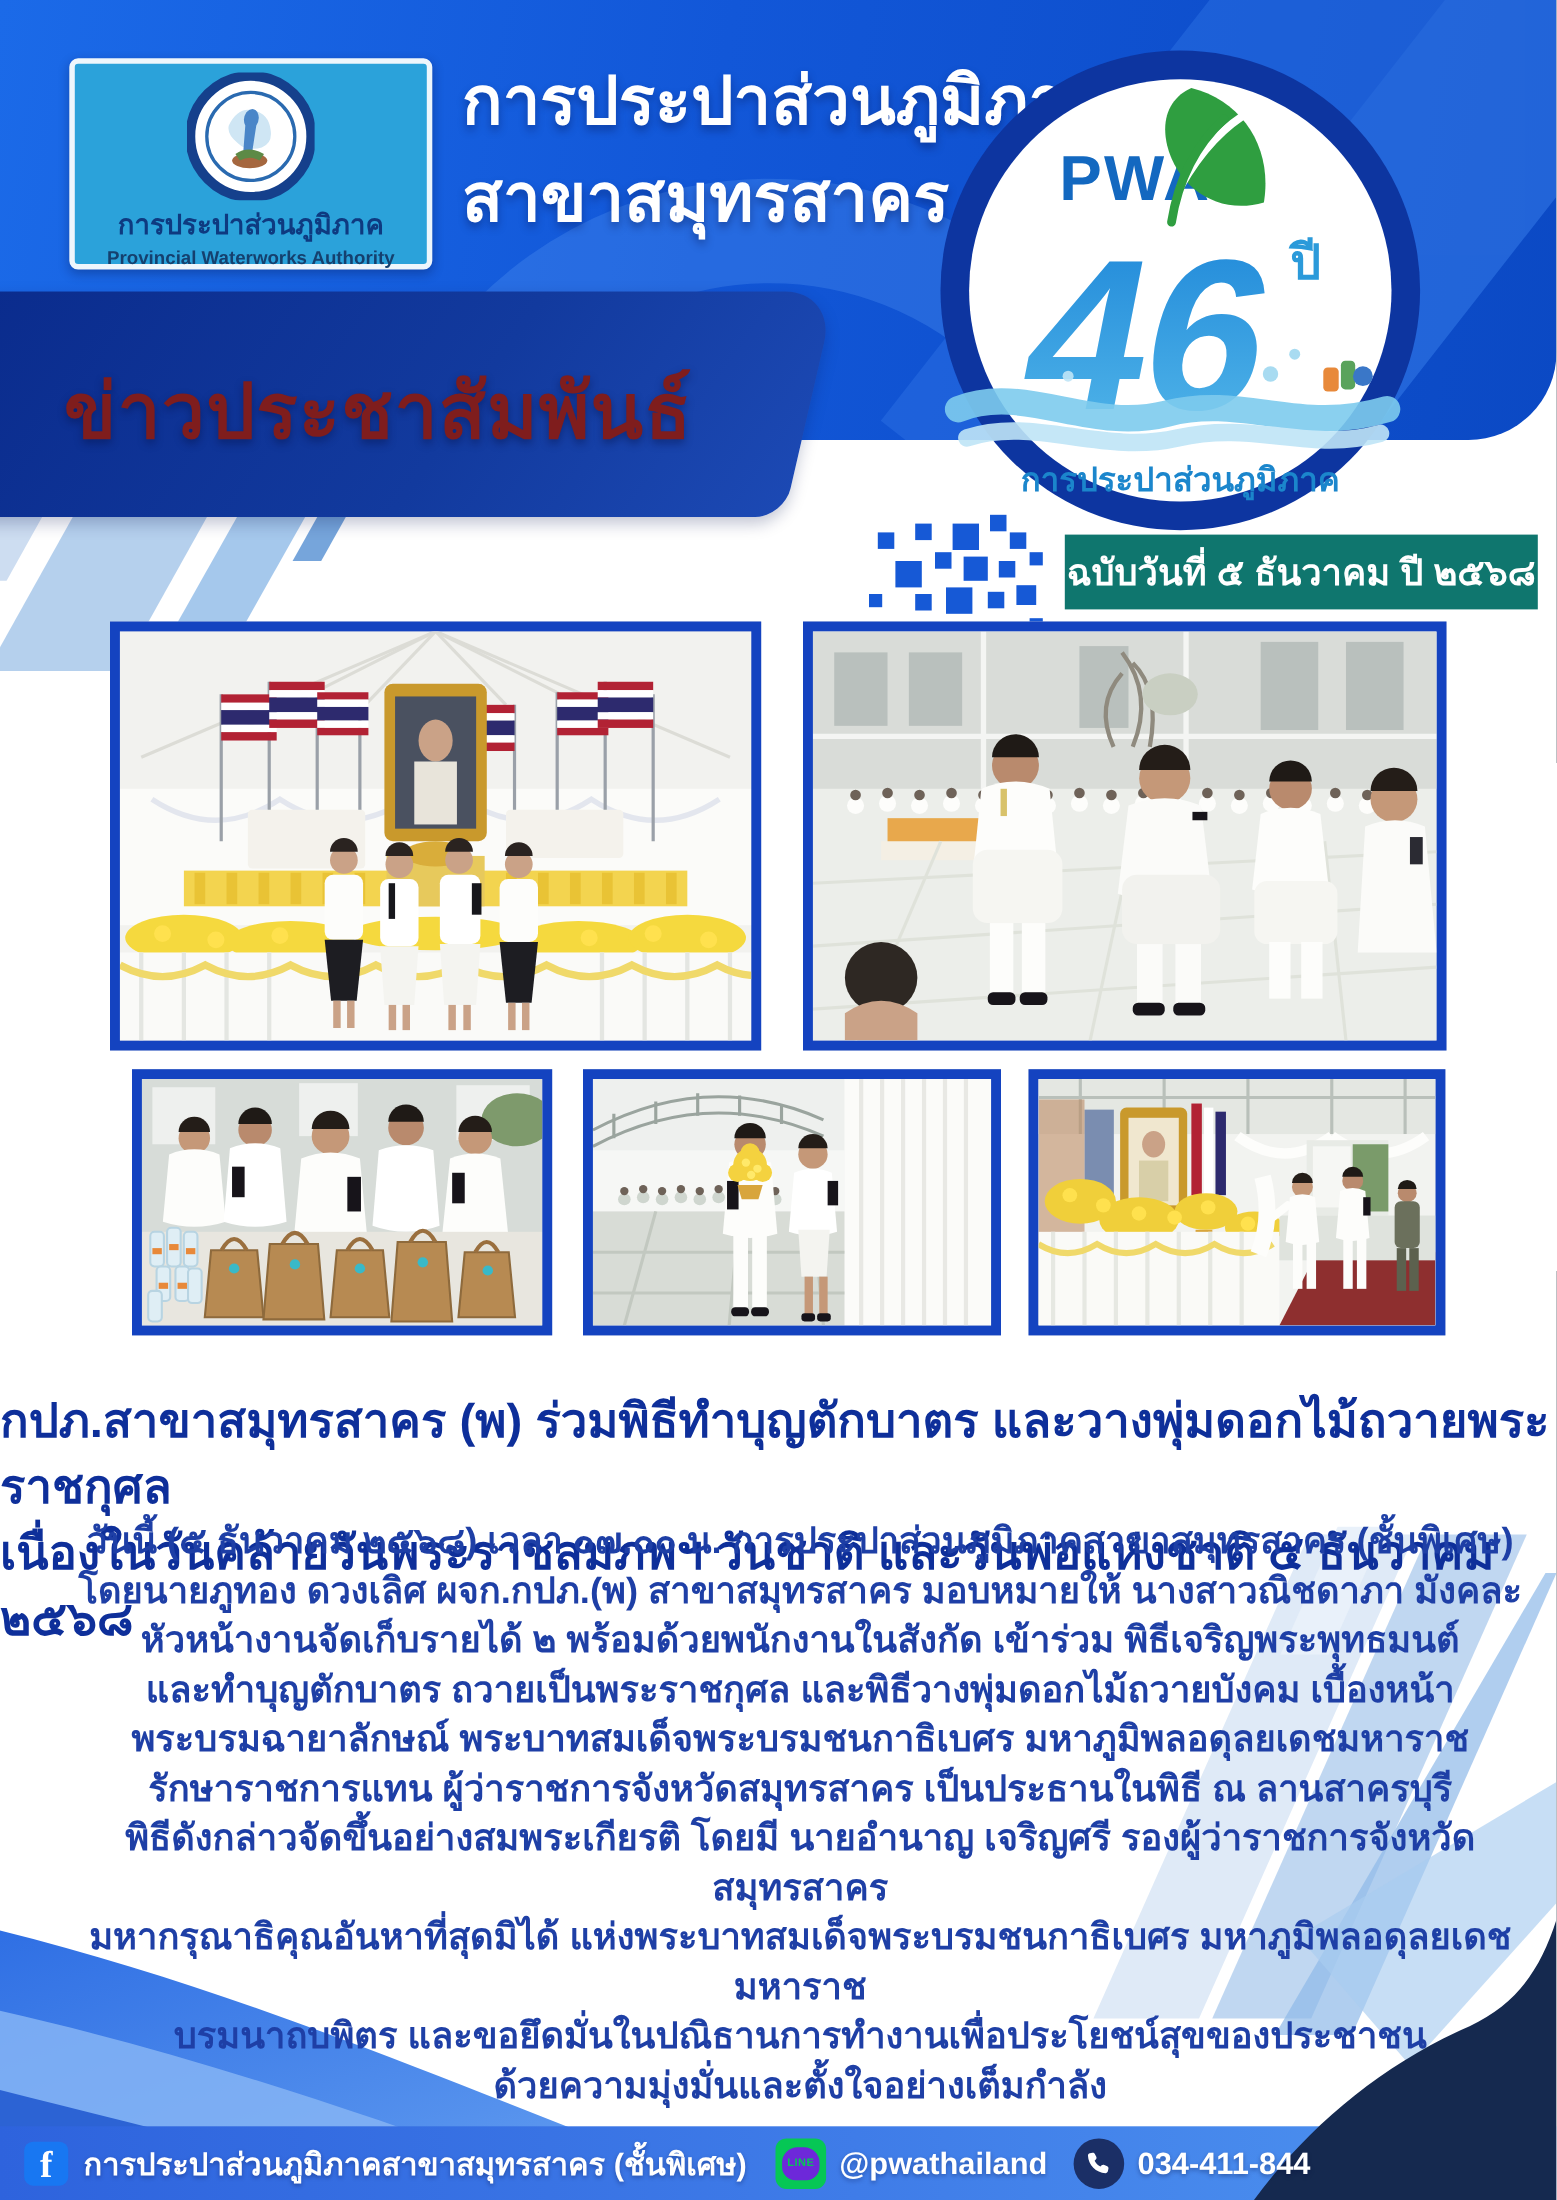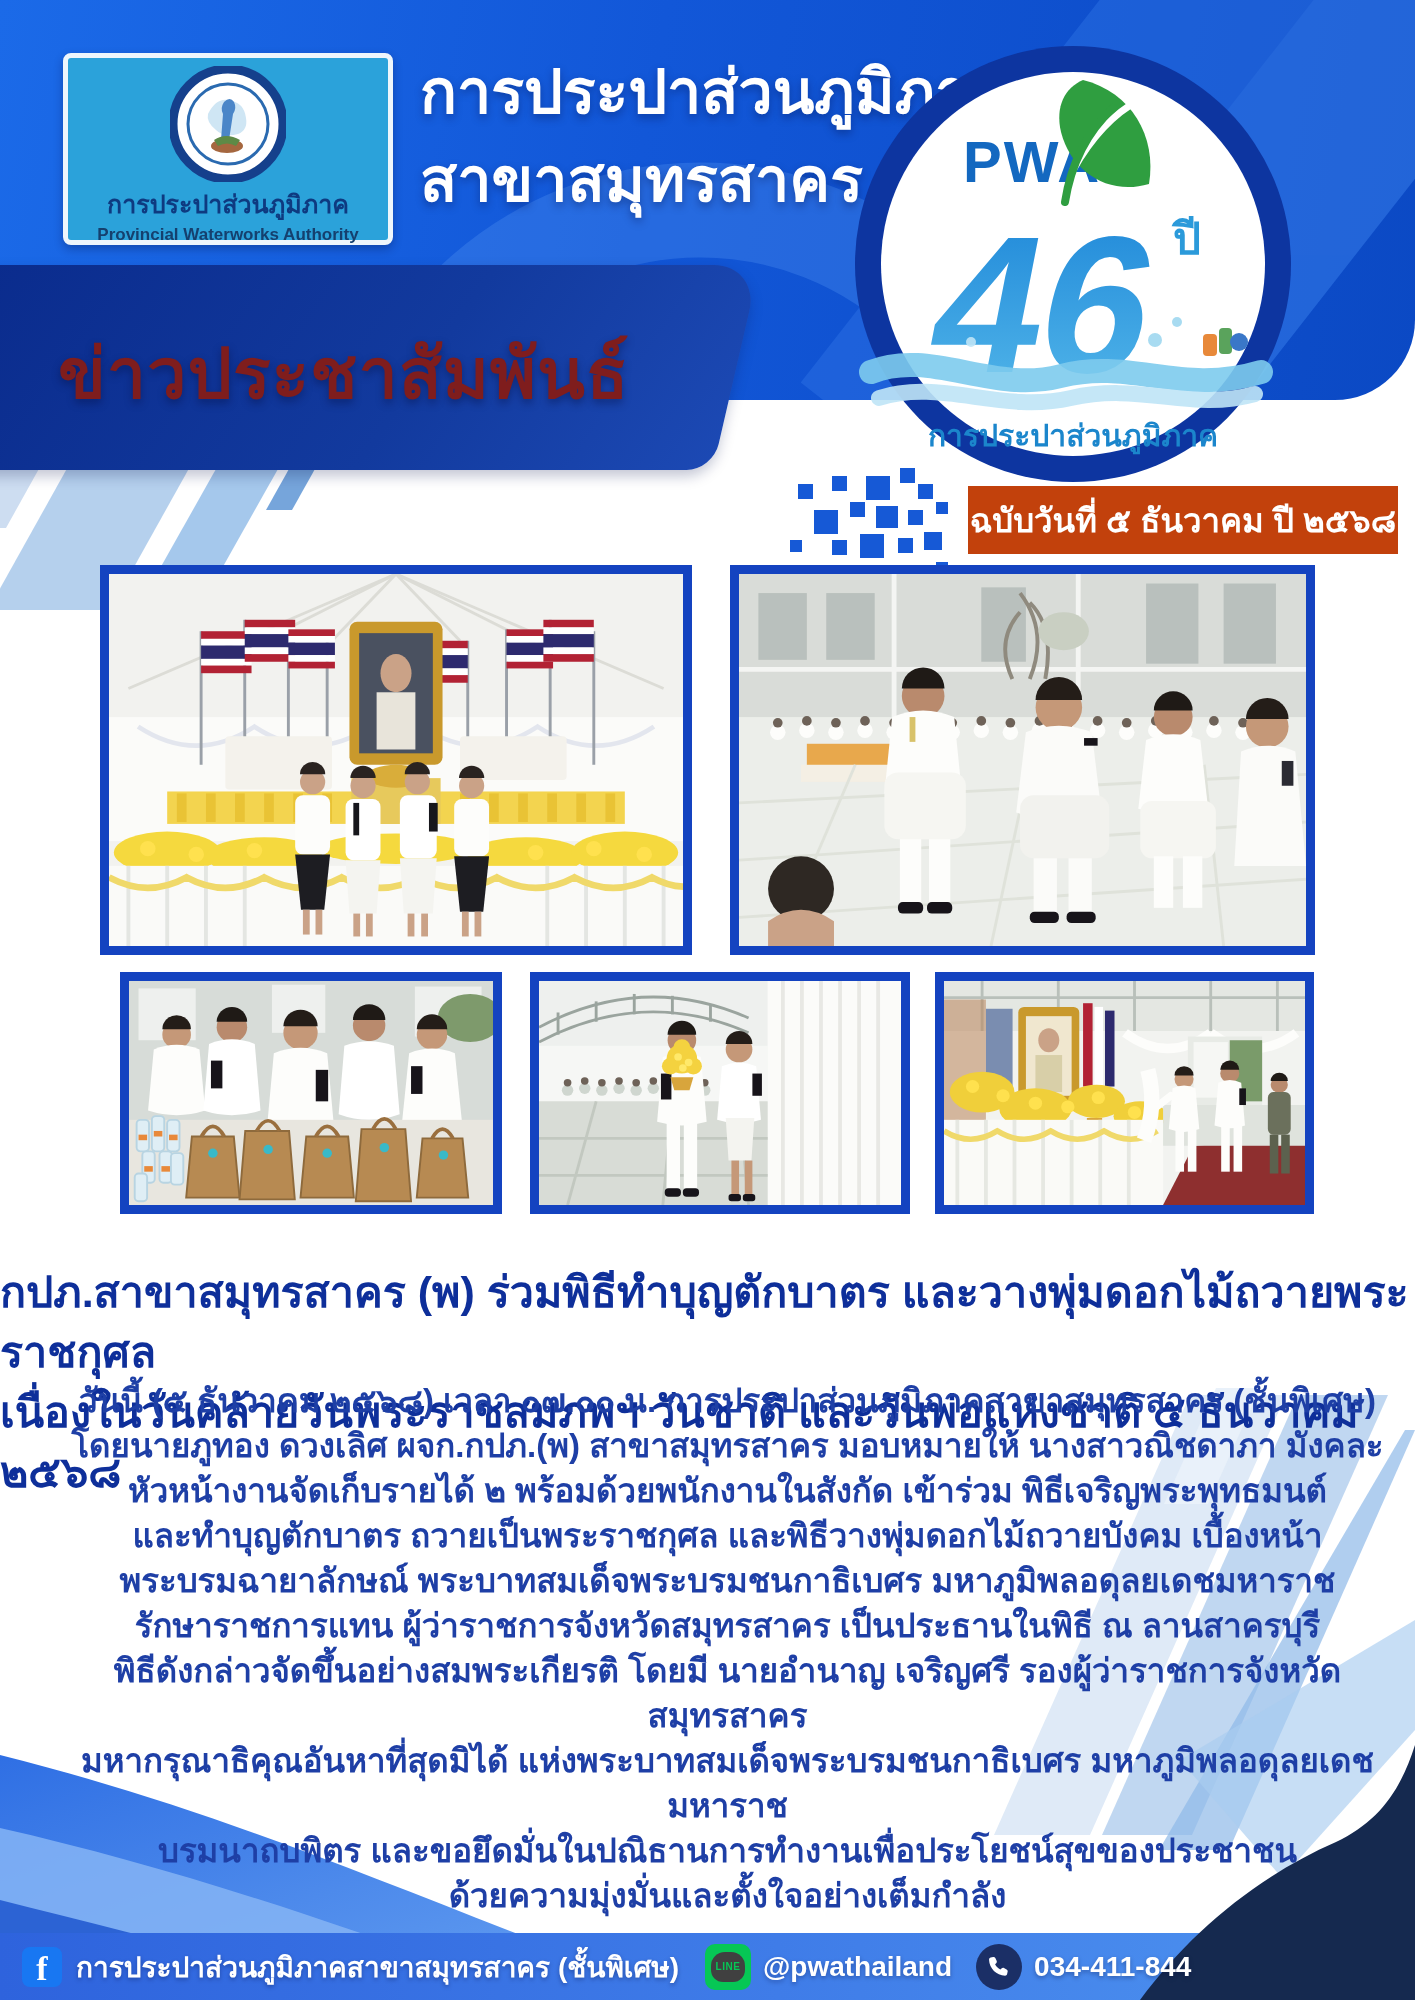--- a/index.html
+++ b/index.html
@@ -22,21 +22,21 @@
   .org-title{left:420px;top:48px;z-index:4;color:#ffffff;font-weight:800;line-height:88px;
     font-size:61px;text-shadow:0 4px 8px rgba(3,12,60,.35);}
   .logo-box{left:63px;top:53px;width:330px;height:192px;z-index:4;background:#2ba2da;
     border:5px solid #eef6fc;border-radius:8px;text-align:center;padding-top:8px;
     box-shadow:0 4px 10px rgba(3,12,60,.3);}
   .logo-box .lb-th{color:#0e3a80;font-size:25px;font-weight:800;margin-top:2px;}
   .logo-box .lb-en{color:#15406e;font-size:17px;font-weight:700;margin-top:1px;}
   .pwa-circle{left:851px;top:42px;width:444px;height:444px;z-index:5;}
 
   
-  .date-banner{left:968px;top:486px;width:430px;height:68px;z-index:3;background:#c2410c;
+  .date-banner{left:968px;top:486px;width:430px;height:68px;z-index:3;background:#0f766e;
     display:flex;align-items:center;justify-content:center;color:#fff;font-size:33px;font-weight:700;}
   .pixels{left:780px;top:462px;z-index:3;}
 
   
   .photo{z-index:3;border:9px solid #1443c0;background:#dfe3e8;overflow:hidden;}
   .ph-a{left:100px;top:565px;width:592px;height:390px;}
   .ph-b{left:730px;top:565px;width:585px;height:390px;}
   .ph-c{left:120px;top:972px;width:382px;height:242px;}
   .ph-d{left:530px;top:972px;width:380px;height:242px;}
   .ph-e{left:935px;top:972px;width:379px;height:242px;}
@@ -51,21 +51,21 @@
   
   .footer-bar{left:0;top:1933px;width:1415px;height:67px;z-index:4;
     background:linear-gradient(90deg,#2e63dd 0%,#3f7ce8 55%,#4e94f0 100%);}
   .footer-items{left:0;top:1933px;width:1415px;height:67px;z-index:6;display:flex;align-items:center;color:#fff;}
   .fi-text{font-size:28px;font-weight:800;text-shadow:0 2px 4px rgba(3,12,60,.35);white-space:nowrap;}
   .fb-icon{width:40px;height:40px;margin-left:22px;margin-right:14px;background:#1877f2;border-radius:8px;
     display:flex;align-items:flex-end;justify-content:center;overflow:hidden;}
   .fb-icon span{color:#fff;font-size:34px;font-weight:800;line-height:36px;font-family:"Liberation Serif","DejaVu Serif",serif;}
   .line-icon{width:46px;height:46px;margin-left:26px;margin-right:12px;background:#06c755;border-radius:10px;
     display:flex;align-items:center;justify-content:center;}
-  .line-bubble{width:34px;height:30px;background:#404040;border-radius:14px 14px 12px 12px;display:flex;align-items:center;justify-content:center;}
+  .line-bubble{width:34px;height:30px;background:#6d28d9;border-radius:14px 14px 12px 12px;display:flex;align-items:center;justify-content:center;}
   .line-bubble span{color:#06c755;font-size:10px;font-weight:800;letter-spacing:.5px;}
   .phone-icon{width:46px;height:46px;margin-left:24px;margin-right:12px;background:#1b2f66;border-radius:50%;
     display:flex;align-items:center;justify-content:center;}
   .deco-top{left:0;top:0;width:1415px;height:2000px;z-index:5;pointer-events:none;}
   .deco-bg{left:0;top:0;width:1415px;height:2000px;z-index:1;pointer-events:none;}
 </style>
 </head>
 <body>
 
 <div id="poster">

